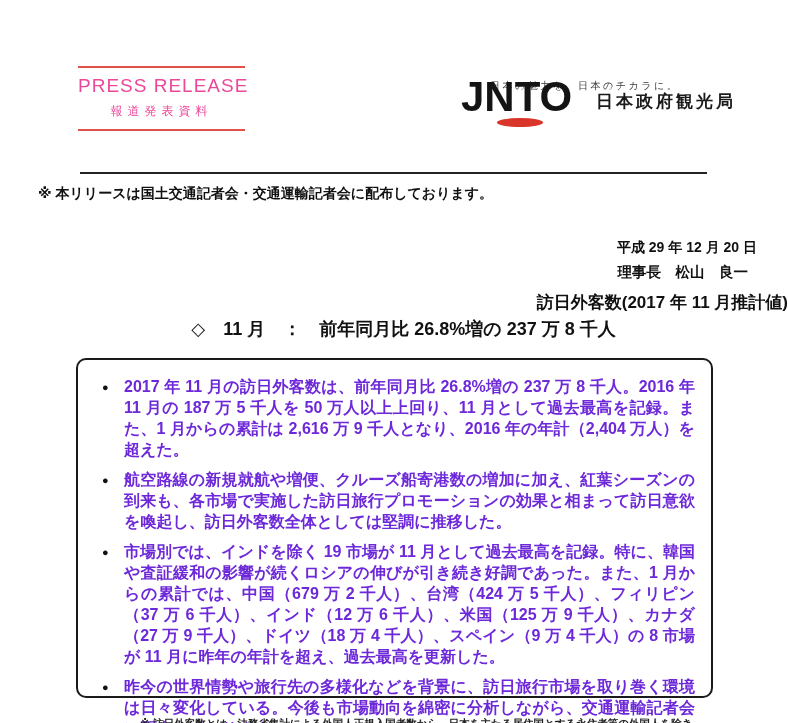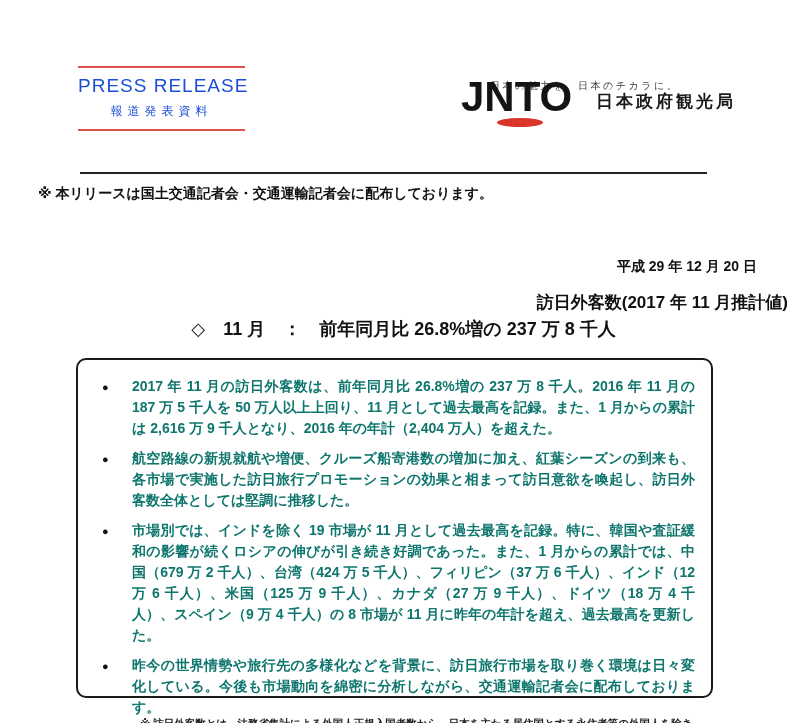--- a/index.html
+++ b/index.html
@@ -18,21 +18,21 @@
 
   
   .pr-stamp {
     position: absolute;
     left: 78px; top: 66px;
     width: 167px;
     border-top: 2px solid #e0514a;
     border-bottom: 2px solid #e0514a;
     padding: 7px 0 9px 0;
     text-align: center;
-    color: #1d4ed8;
+    color: #ec4899;
   }
   .pr-stamp .en {
     font-size: 19px;
     letter-spacing: 1px;
     line-height: 22px;
     font-weight: 400;
     white-space: nowrap;
   }
   .pr-stamp .ja {
     font-size: 12px;
@@ -95,21 +95,20 @@
     white-space: nowrap;
   }
 
   
   .date-line {
     position: absolute;
     right: 31px; top: 239px;
     font-size: 14px;
     font-weight: 600;
     white-space: nowrap;
-    margin-top: 19px;
   }
   .signer-line {
     position: absolute;
     right: 40px; top: 263px;
     font-size: 14.5px;
     font-weight: 600;
     white-space: nowrap;
   }
 
   
@@ -147,26 +146,25 @@
   }
   .bullet-marker {
     flex: 0 0 22px;
     font-size: 11px;
     line-height: 21px;
     padding-top: 1px;
     color: #111;
   }
   .bullet-text {
     flex: 1 1 auto;
-    font-size: 14px;
+    font-size: 16px;
     line-height: 21px;
     font-weight: 600;
-    color: #0f766e;
+    color: #6d28d9;
     text-align: justify;
-    margin-left: 8px;
   }
 
   
   .clipped-footer {
     position: absolute;
     left: 140px; top: 716px;
     width: 556px; height: 12px;
     overflow: hidden;
     font-size: 10.5px;
     line-height: 14px;
@@ -188,20 +186,21 @@
   <div class="logo-tagline">日本の魅力を、日本のチカラに。</div>
   <div class="logo-wordmark">JNTO</div>
   <div class="logo-arc"></div>
   <div class="logo-org">日本政府観光局</div>
 
   <div class="divider"></div>
 
   <div class="dist-note">※ 本リリースは国土交通記者会・交通運輸記者会に配布しております。</div>
 
   <div class="date-line">平成 29 年 12 月 20 日</div>
+  <div class="signer-line">理事長　松山　良一</div>
 
   <div class="doc-title">訪日外客数(2017 年 11 月推計値)</div>
   <div class="doc-subtitle">◇　11 月　：　前年同月比 26.8%増の 237 万 8 千人</div>
 
   <div class="highlights-box">
     <div class="bullet-item">
       <span class="bullet-marker">●</span>
       <span class="bullet-text">2017 年 11 月の訪日外客数は、前年同月比 26.8%増の 237 万 8 千人。2016 年 11 月の 187 万 5 千人を 50 万人以上上回り、11 月として過去最高を記録。また、1 月からの累計は 2,616 万 9 千人となり、2016 年の年計（2,404 万人）を超えた。</span>
     </div>
     <div class="bullet-item">

